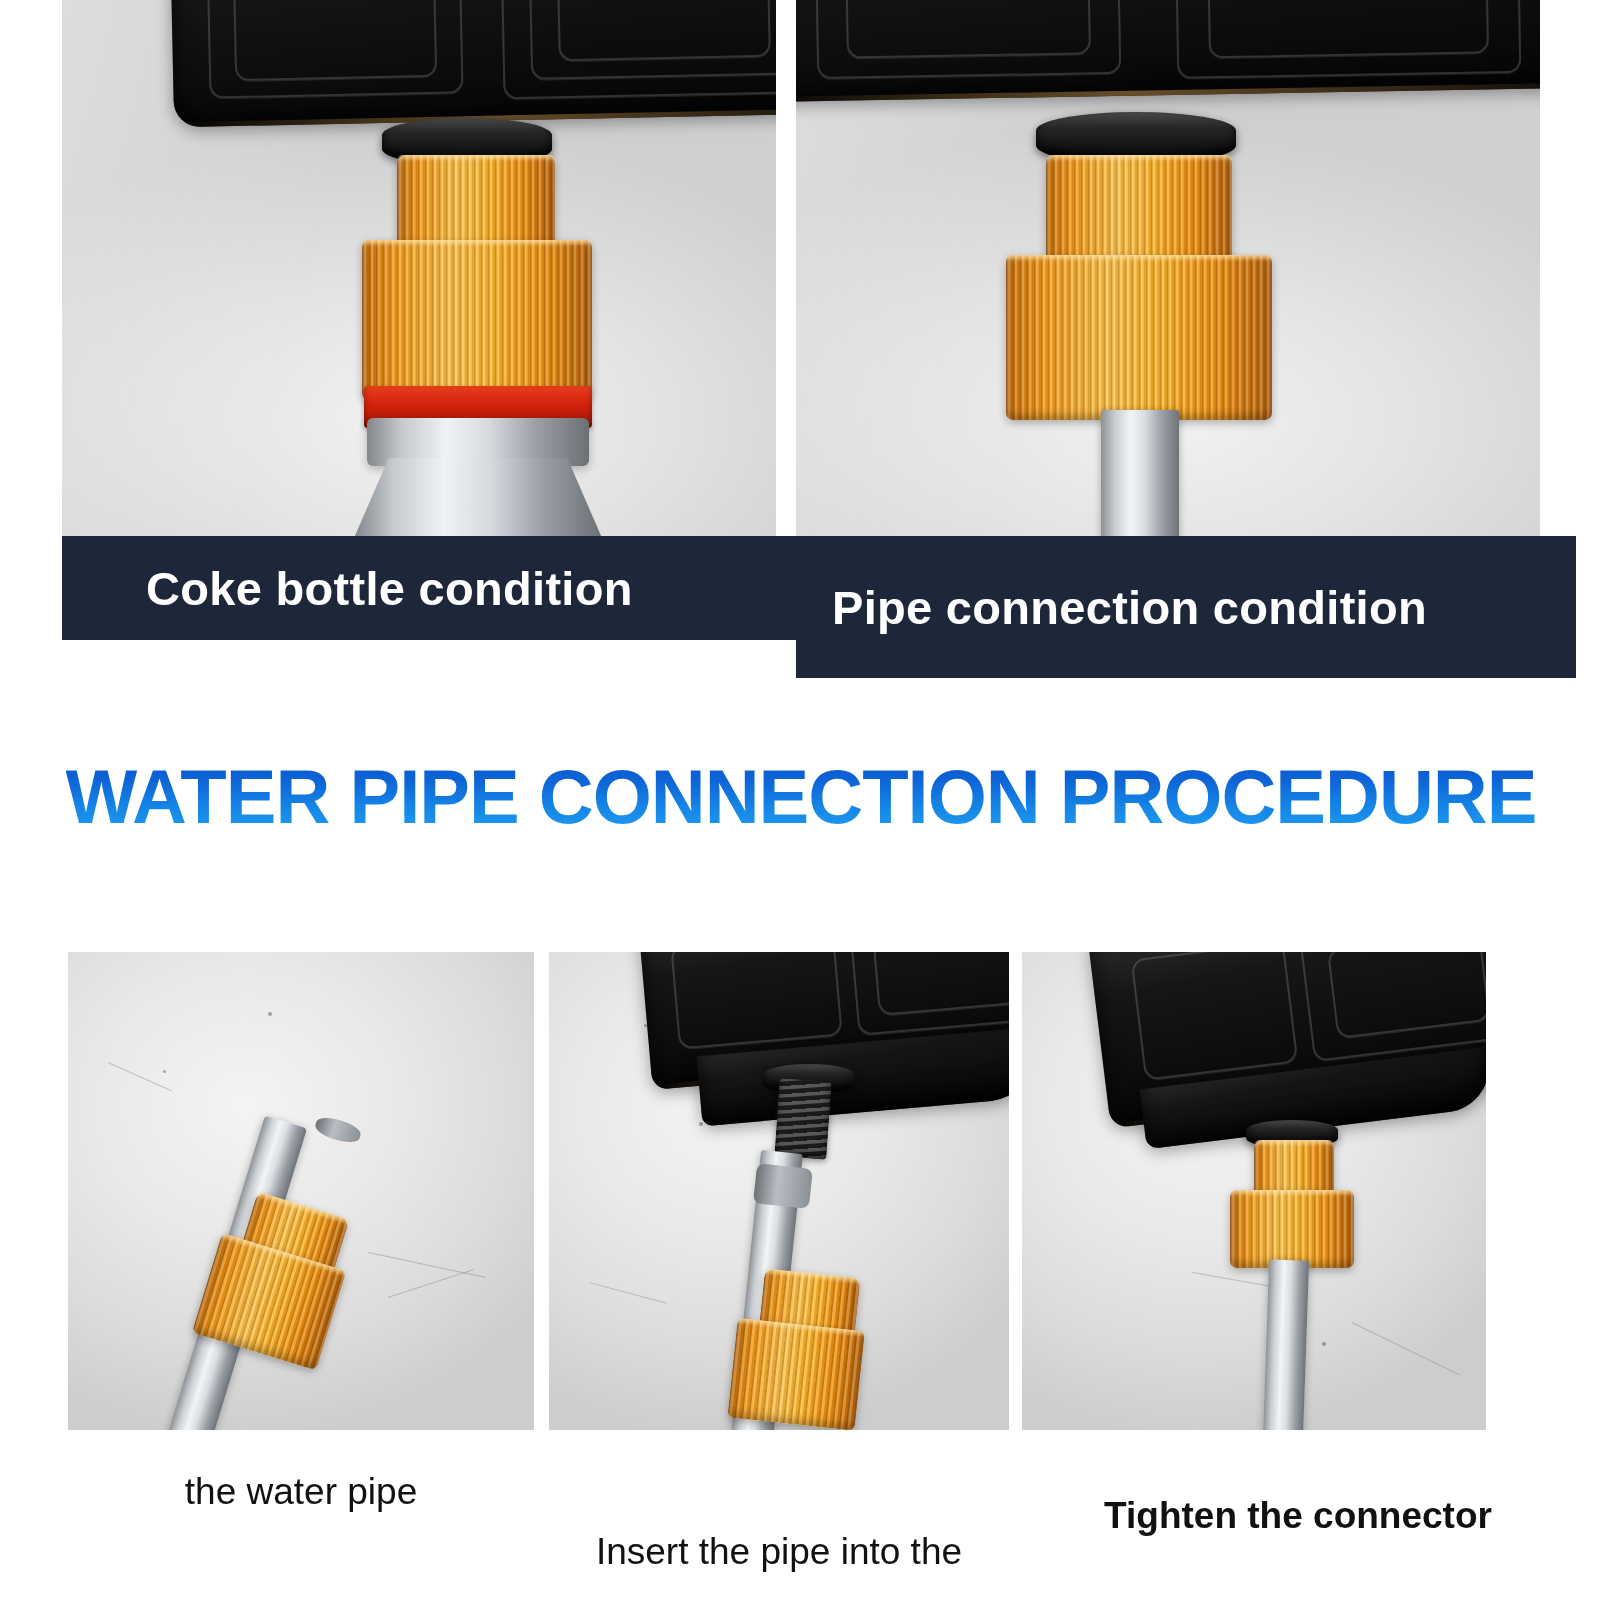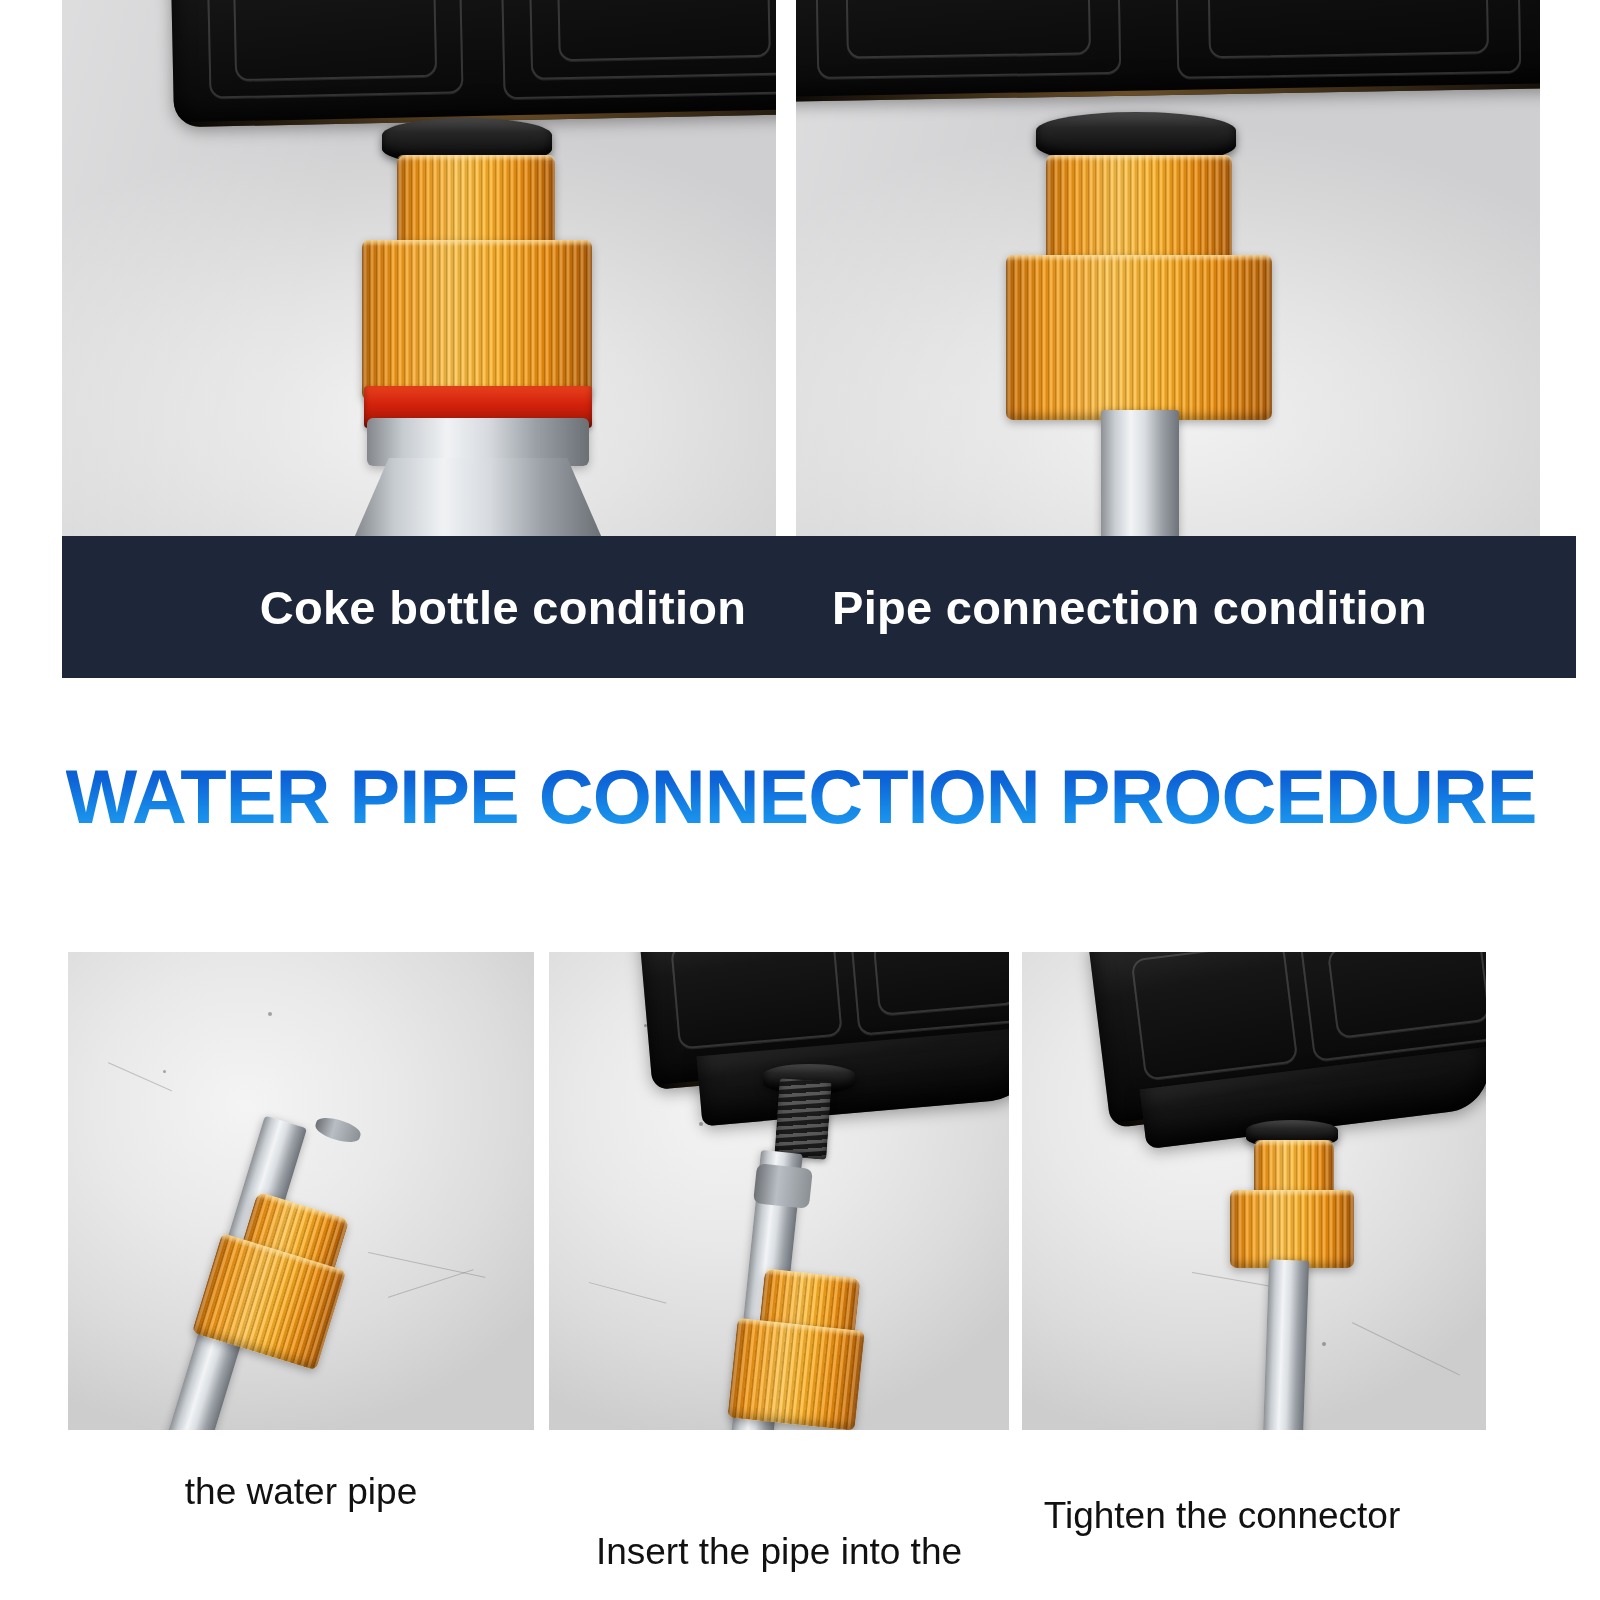--- a/index.html
+++ b/index.html
@@ -227,21 +227,21 @@
     </div>
 
     <div class="knurl" style="left:210px;top:255px;width:266px;height:165px;">
       <div class="lip"></div>
     </div>
 
     <div class="pipe" style="left:305px;top:410px;width:78px;height:130px;border-radius:3px;"></div>
   </div>
 </div>
 
-<div class="navybar" style="left:62px;top:536px;width:714px;height:142px;padding-left:84px;justify-content:center;">
+<div class="navybar" style="left:62px;top:536px;width:714px;height:104px;padding-left:84px;">
   <span>Coke bottle condition</span>
 </div>
 
 <div class="navybar" style="left:796px;top:536px;width:744px;height:142px;padding-left:36px;">
   <span>Pipe connection condition</span>
 </div>
 
 <div class="headline">
   <span>WATER PIPE CONNECTION PROCEDURE</span>
 </div>
@@ -330,15 +330,15 @@
 </div>
 
 <div class="caption" style="left:68px;top:1468px;width:466px;">
   <div>the water pipe</div>
 </div>
 
 <div class="caption" style="left:549px;top:1528px;width:460px;">
   <div>Insert the pipe into the</div>
 </div>
 
-<div class="caption" style="left:990px;top:1492px;width:464px;">
+<div class="caption" style="left:1066px;top:1492px;width:464px;font-weight:bold;">
   <div>Tighten the connector</div>
 </div>
 
 </body></html>

